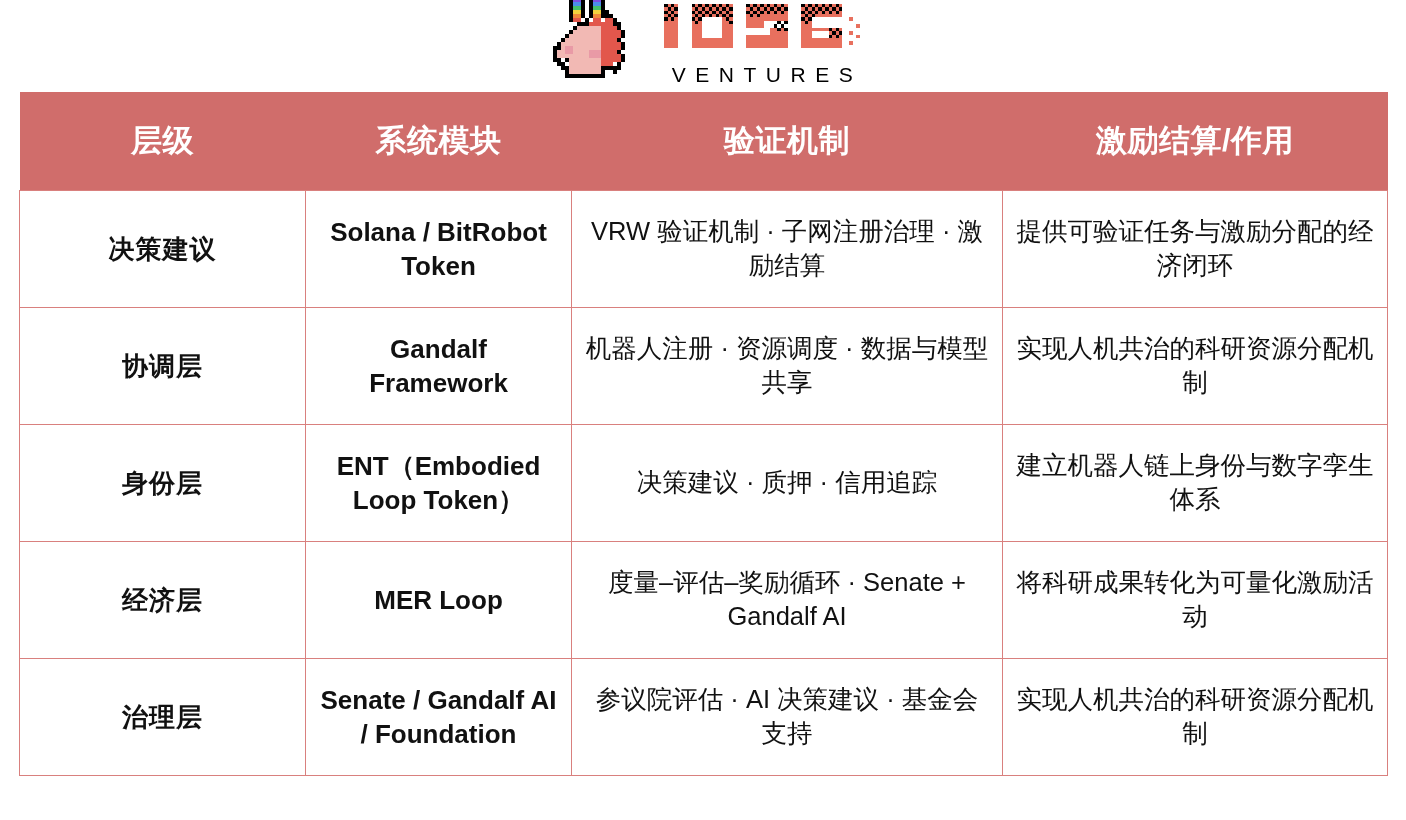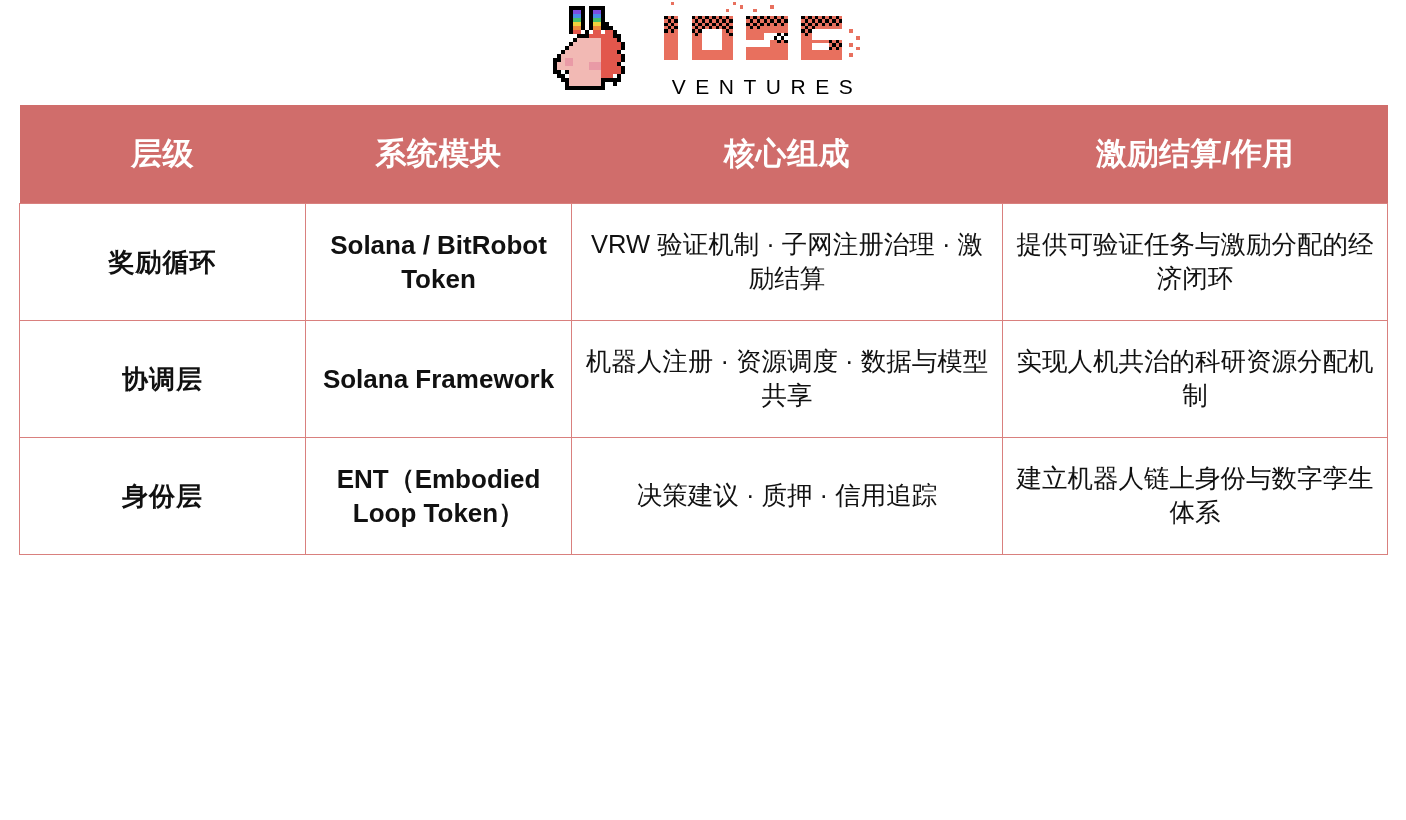--- a/index.html
+++ b/index.html
@@ -9,23 +9,23 @@
   body {
     width: 1406px;
     height: 820px;
     background: #ffffff;
     font-family: "Liberation Sans", "DejaVu Sans", sans-serif;
     overflow: hidden;
   }
 
   
   #logo-area {
-    height: 105px;
+    height: 92px;
     display: flex;
-    align-items: flex-start;
+    align-items: flex-end;
     justify-content: center;
     gap: 14px;
   }
   #logo-inner {
     display: flex;
     align-items: flex-start;
     gap: 16px;
     transform: translateY(-2px);
   }
   #llama-mark {
@@ -376,38 +376,50 @@
     <colgroup>
       <col class="c1">
         <col class="c2">
         <col class="c3">
         <col class="c4">
     </colgroup>
     <thead>
       <tr>
         <th>层级</th>
         <th>系统模块</th>
-        <th>核心组成</th>
+        <th>验证机制</th>
         <th>激励结算/作用</th>
       </tr>
     </thead>
     <tbody>
       <tr>
-        <td class="level-cell">奖励循环</td>
+        <td class="level-cell">决策建议</td>
         <td class="module-cell">Solana / BitRobot Token</td>
         <td class="compose-cell">VRW 验证机制 · 子网注册治理 · 激励结算</td>
         <td class="function-cell">提供可验证任务与激励分配的经济闭环</td>
       </tr>
       <tr>
         <td class="level-cell">协调层</td>
-        <td class="module-cell">Solana Framework</td>
+        <td class="module-cell">Gandalf Framework</td>
         <td class="compose-cell">机器人注册 · 资源调度 · 数据与模型共享</td>
         <td class="function-cell">实现人机共治的科研资源分配机制</td>
       </tr>
       <tr>
         <td class="level-cell">身份层</td>
         <td class="module-cell">ENT（Embodied Loop Token）</td>
         <td class="compose-cell">决策建议 · 质押 · 信用追踪</td>
         <td class="function-cell">建立机器人链上身份与数字孪生体系</td>
       </tr>
+      <tr>
+        <td class="level-cell">经济层</td>
+        <td class="module-cell">MER Loop</td>
+        <td class="compose-cell">度量–评估–奖励循环 · Senate + Gandalf AI</td>
+        <td class="function-cell">将科研成果转化为可量化激励活动</td>
+      </tr>
+      <tr>
+        <td class="level-cell">治理层</td>
+        <td class="module-cell">Senate / Gandalf AI / Foundation</td>
+        <td class="compose-cell">参议院评估 · AI 决策建议 · 基金会支持</td>
+        <td class="function-cell">实现人机共治的科研资源分配机制</td>
+      </tr>
     </tbody>
   </table>
 </div>
 
 </body></html>

